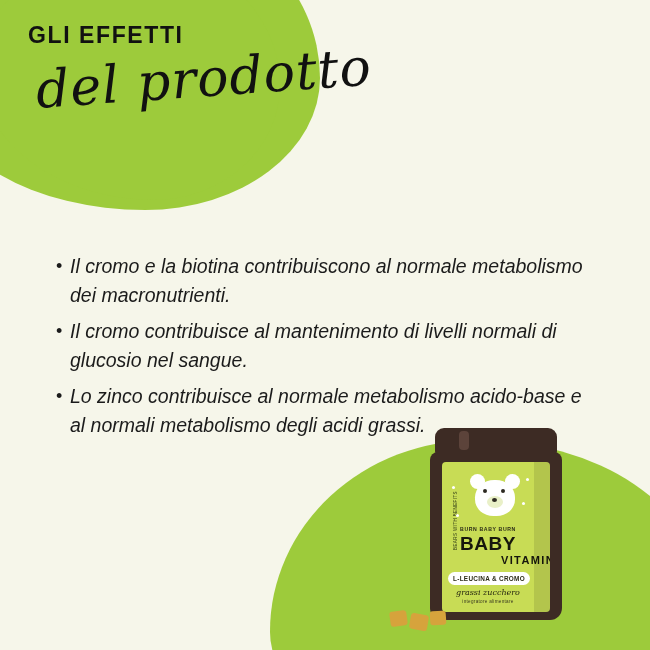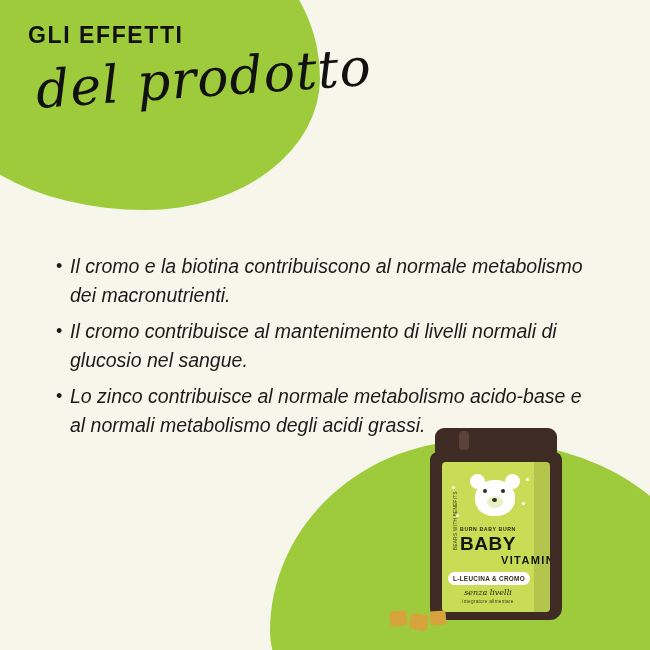--- a/index.html
+++ b/index.html
@@ -363,21 +363,21 @@
         <div class="bear-eye l"></div>
         <div class="bear-eye r"></div>
         <div class="bear-snout"></div>
         <div class="bear-nose"></div>
       </div>
 
       <div class="label-brand">BURN BABY BURN</div>
       <div class="label-title">BABY</div>
       <div class="label-sub">VITAMIN</div>
       <div class="label-pill">L-LEUCINA &amp; CROMO</div>
-      <div class="label-script">senza livelli</div>
+      <div class="label-script">grassi zucchero</div>
       <div class="label-foot">integratore alimentare</div>
     </div>
 
     <div class="gummy g1"></div>
     <div class="gummy g2"></div>
     <div class="gummy g3"></div>
   </div>
 
 </div>
 

